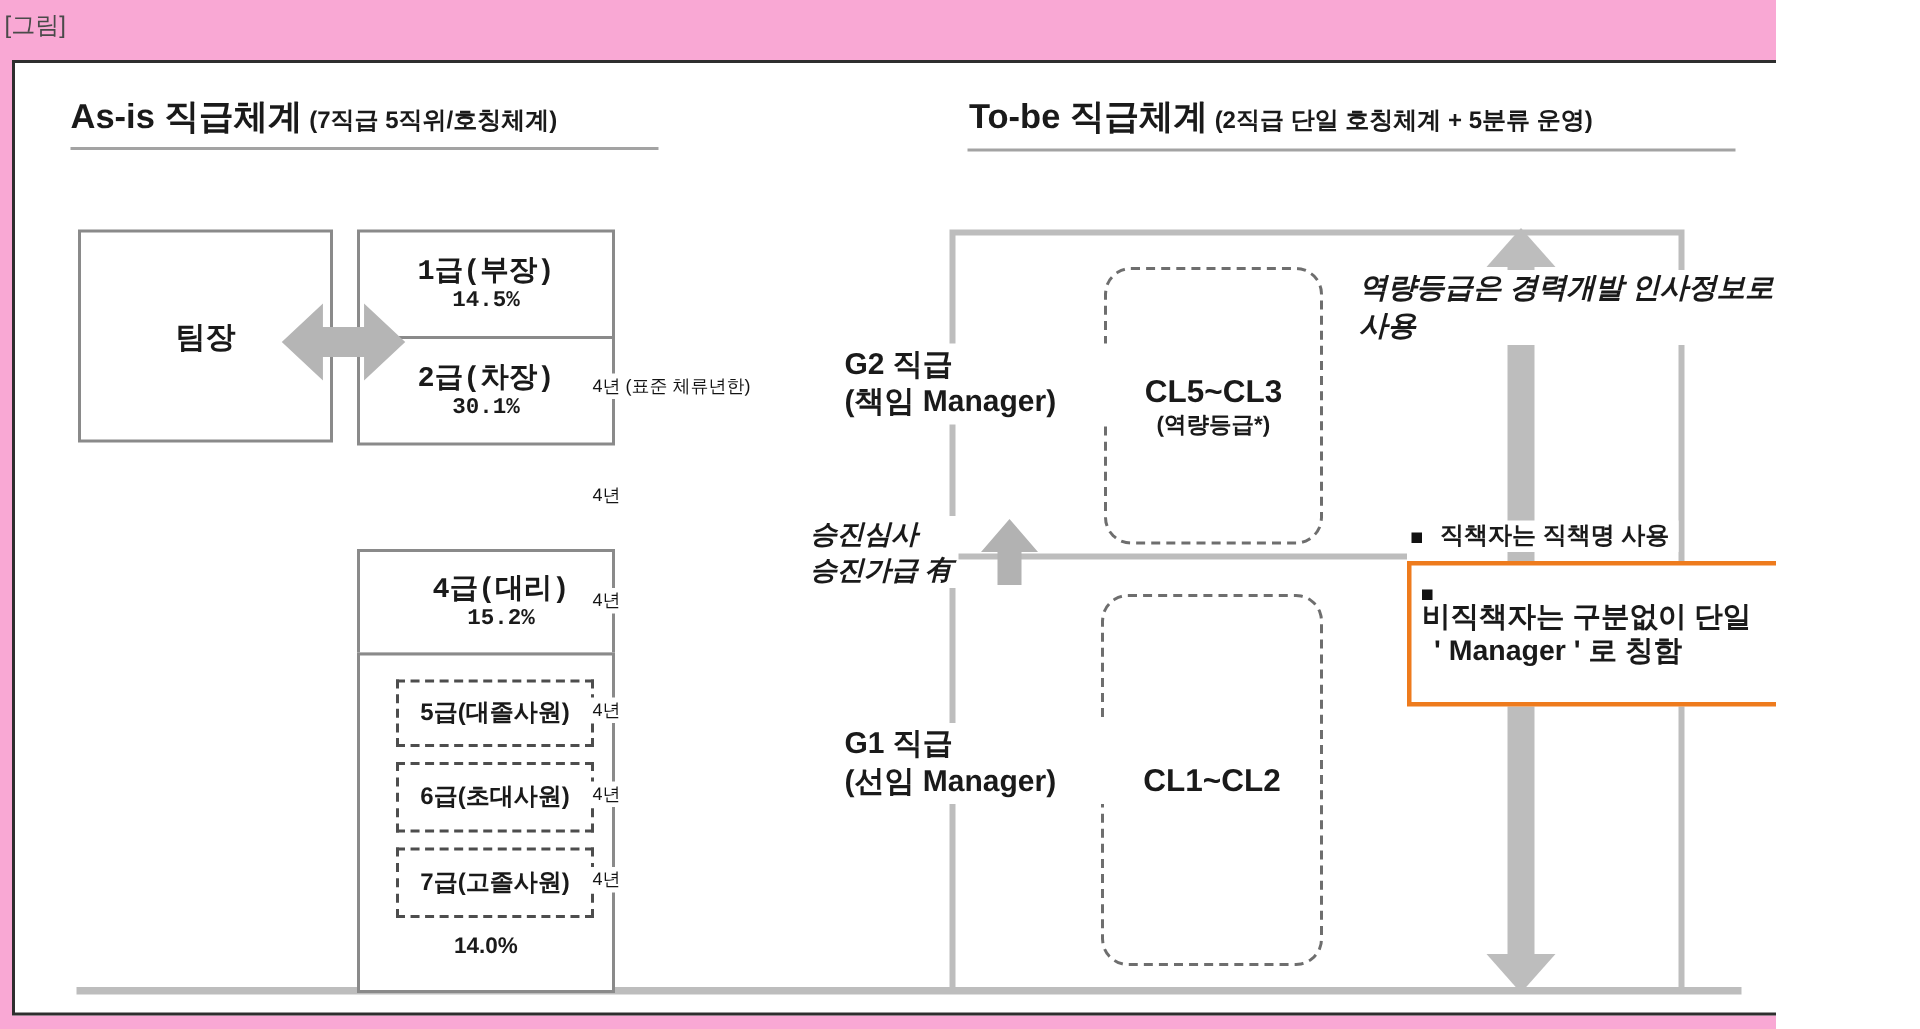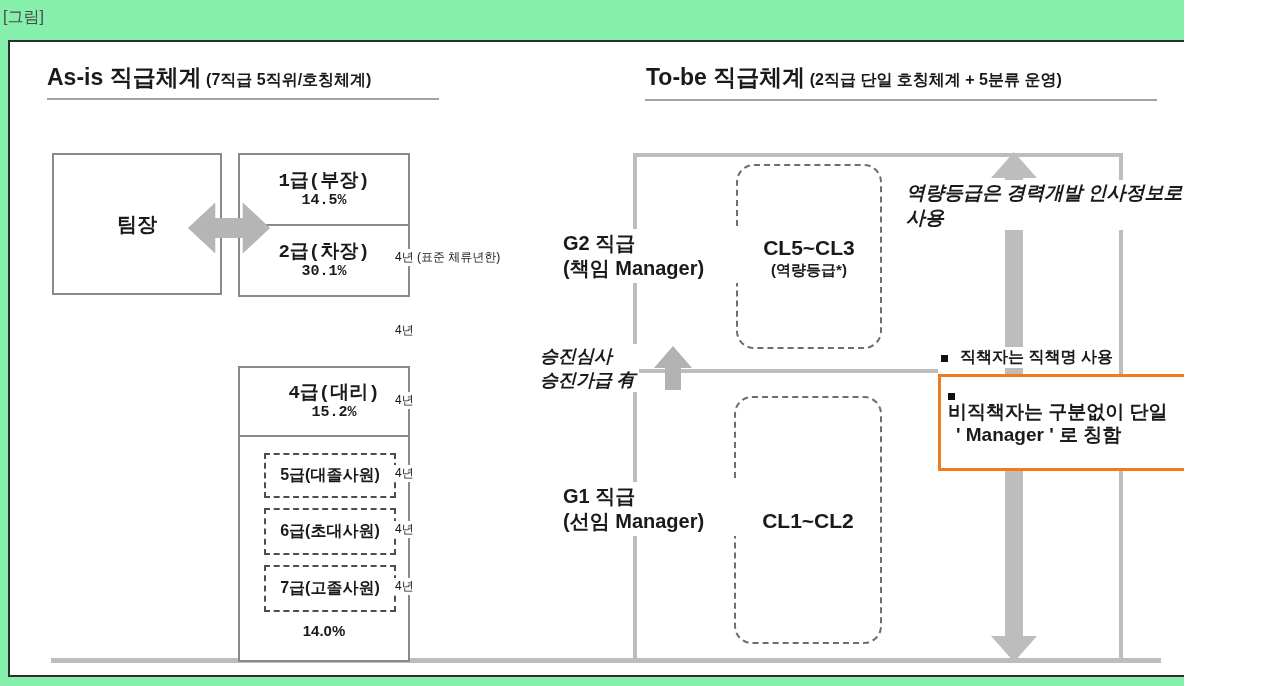--- a/index.html
+++ b/index.html
@@ -1,18 +1,18 @@
 <!DOCTYPE html>
 <html style="--accent: #ee7b1d; --gray-line: #bdbdbd; --gray-arrow: #b5b5b5; --box-border: #8a8a8a; --text: #1a1a1a;"><head>
 <meta charset="utf-8">
 <style>
   * { margin:0; padding:0; box-sizing:border-box; }
   html,body { background:#fff; }
   body { font-family:"Liberation Sans","DejaVu Sans",sans-serif; color:#1a1a1a; }
-  .stage { position:relative; width:1184px; height:686px; background:#86efac; overflow:hidden; }
+  .stage { position:relative; width:1184px; height:686px; background:#f9a8d4; overflow:hidden; }
 
   .fig-label { position:absolute; left:3px; top:7px; font-size:16px; color:#4a4a4a; }
 
   .outer-frame { position:absolute; left:8px; top:40px; width:1262px; height:637px;
                  border:2px solid #2e2e2e; background:#fff; }
 
   
   .sec-title { position:absolute; white-space:nowrap; }
   .sec-title .big   { font-size:23px; font-weight:bold; }
   .sec-title .small { font-size:16px; font-weight:bold; }
@@ -64,21 +64,21 @@
   .v-shaft { position:absolute; left:1005px; top:176px; width:18px; height:462px;
              background:#bdbdbd; z-index:0; }
   .v-head { position:absolute; left:991px; width:0; height:0;
             border-left:23px solid transparent; border-right:23px solid transparent; z-index:0; }
   .v-head.top { top:152px; border-bottom:26px solid #bdbdbd; }
   .v-head.bot { top:636px; border-top:26px solid #bdbdbd; }
 
   .dash-round { position:absolute; border:2px dashed #6e6e6e; border-radius:18px;
                 display:flex; flex-direction:column; align-items:center; justify-content:center;
                 background:transparent; z-index:1; }
-  .cl-upper { left:736px; top:164px; width:146px; height:185px; }
+  .cl-upper { left:736px; top:178px; width:146px; height:185px; }
   .cl-lower { left:734px; top:396px; width:148px; height:248px; }
   .cl-main { font-size:21px; font-weight:bold; line-height:25px; }
   .cl-sub  { font-size:15px; font-weight:bold; line-height:19px; }
 
   .g-label { position:absolute; left:563px; width:178px; text-align:left; background:#fff;
              font-size:20px; font-weight:bold; line-height:25px; z-index:2; padding:2px 0; }
   .g2-label { top:229px; }
   .g1-label { top:482px; }
 
   .italic-note { position:absolute; font-style:italic; font-weight:600; background:#fff;

